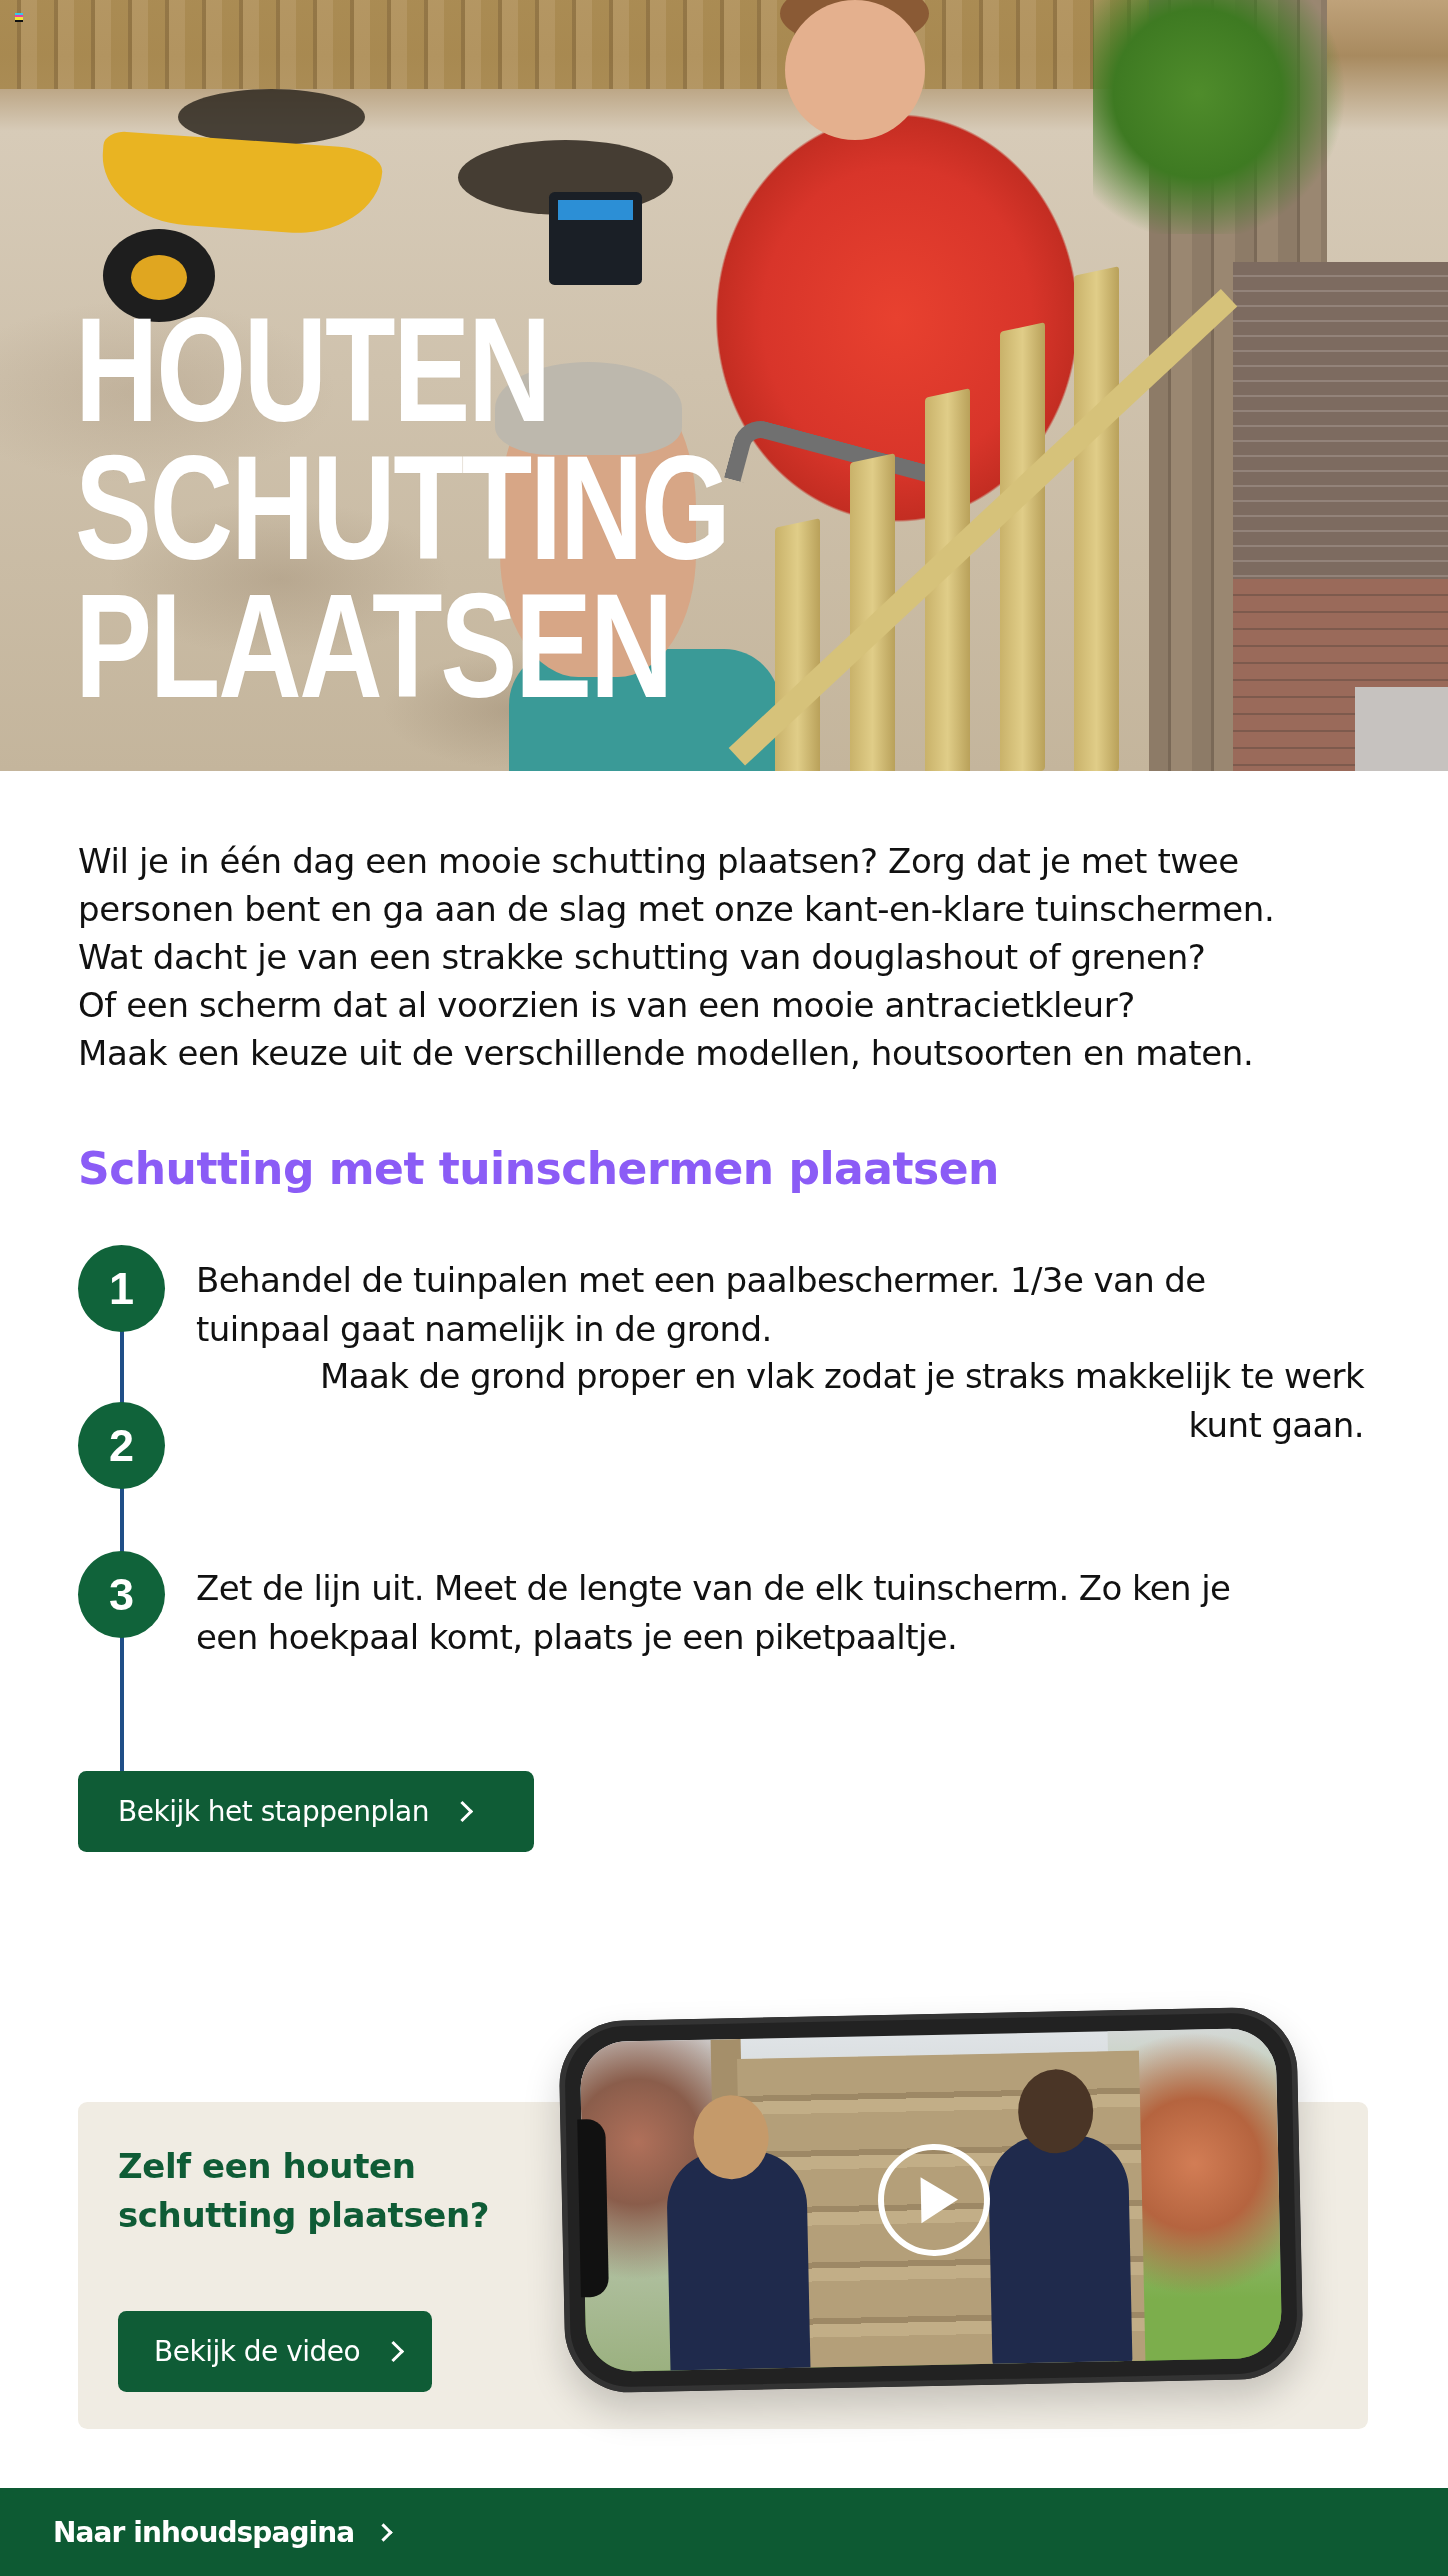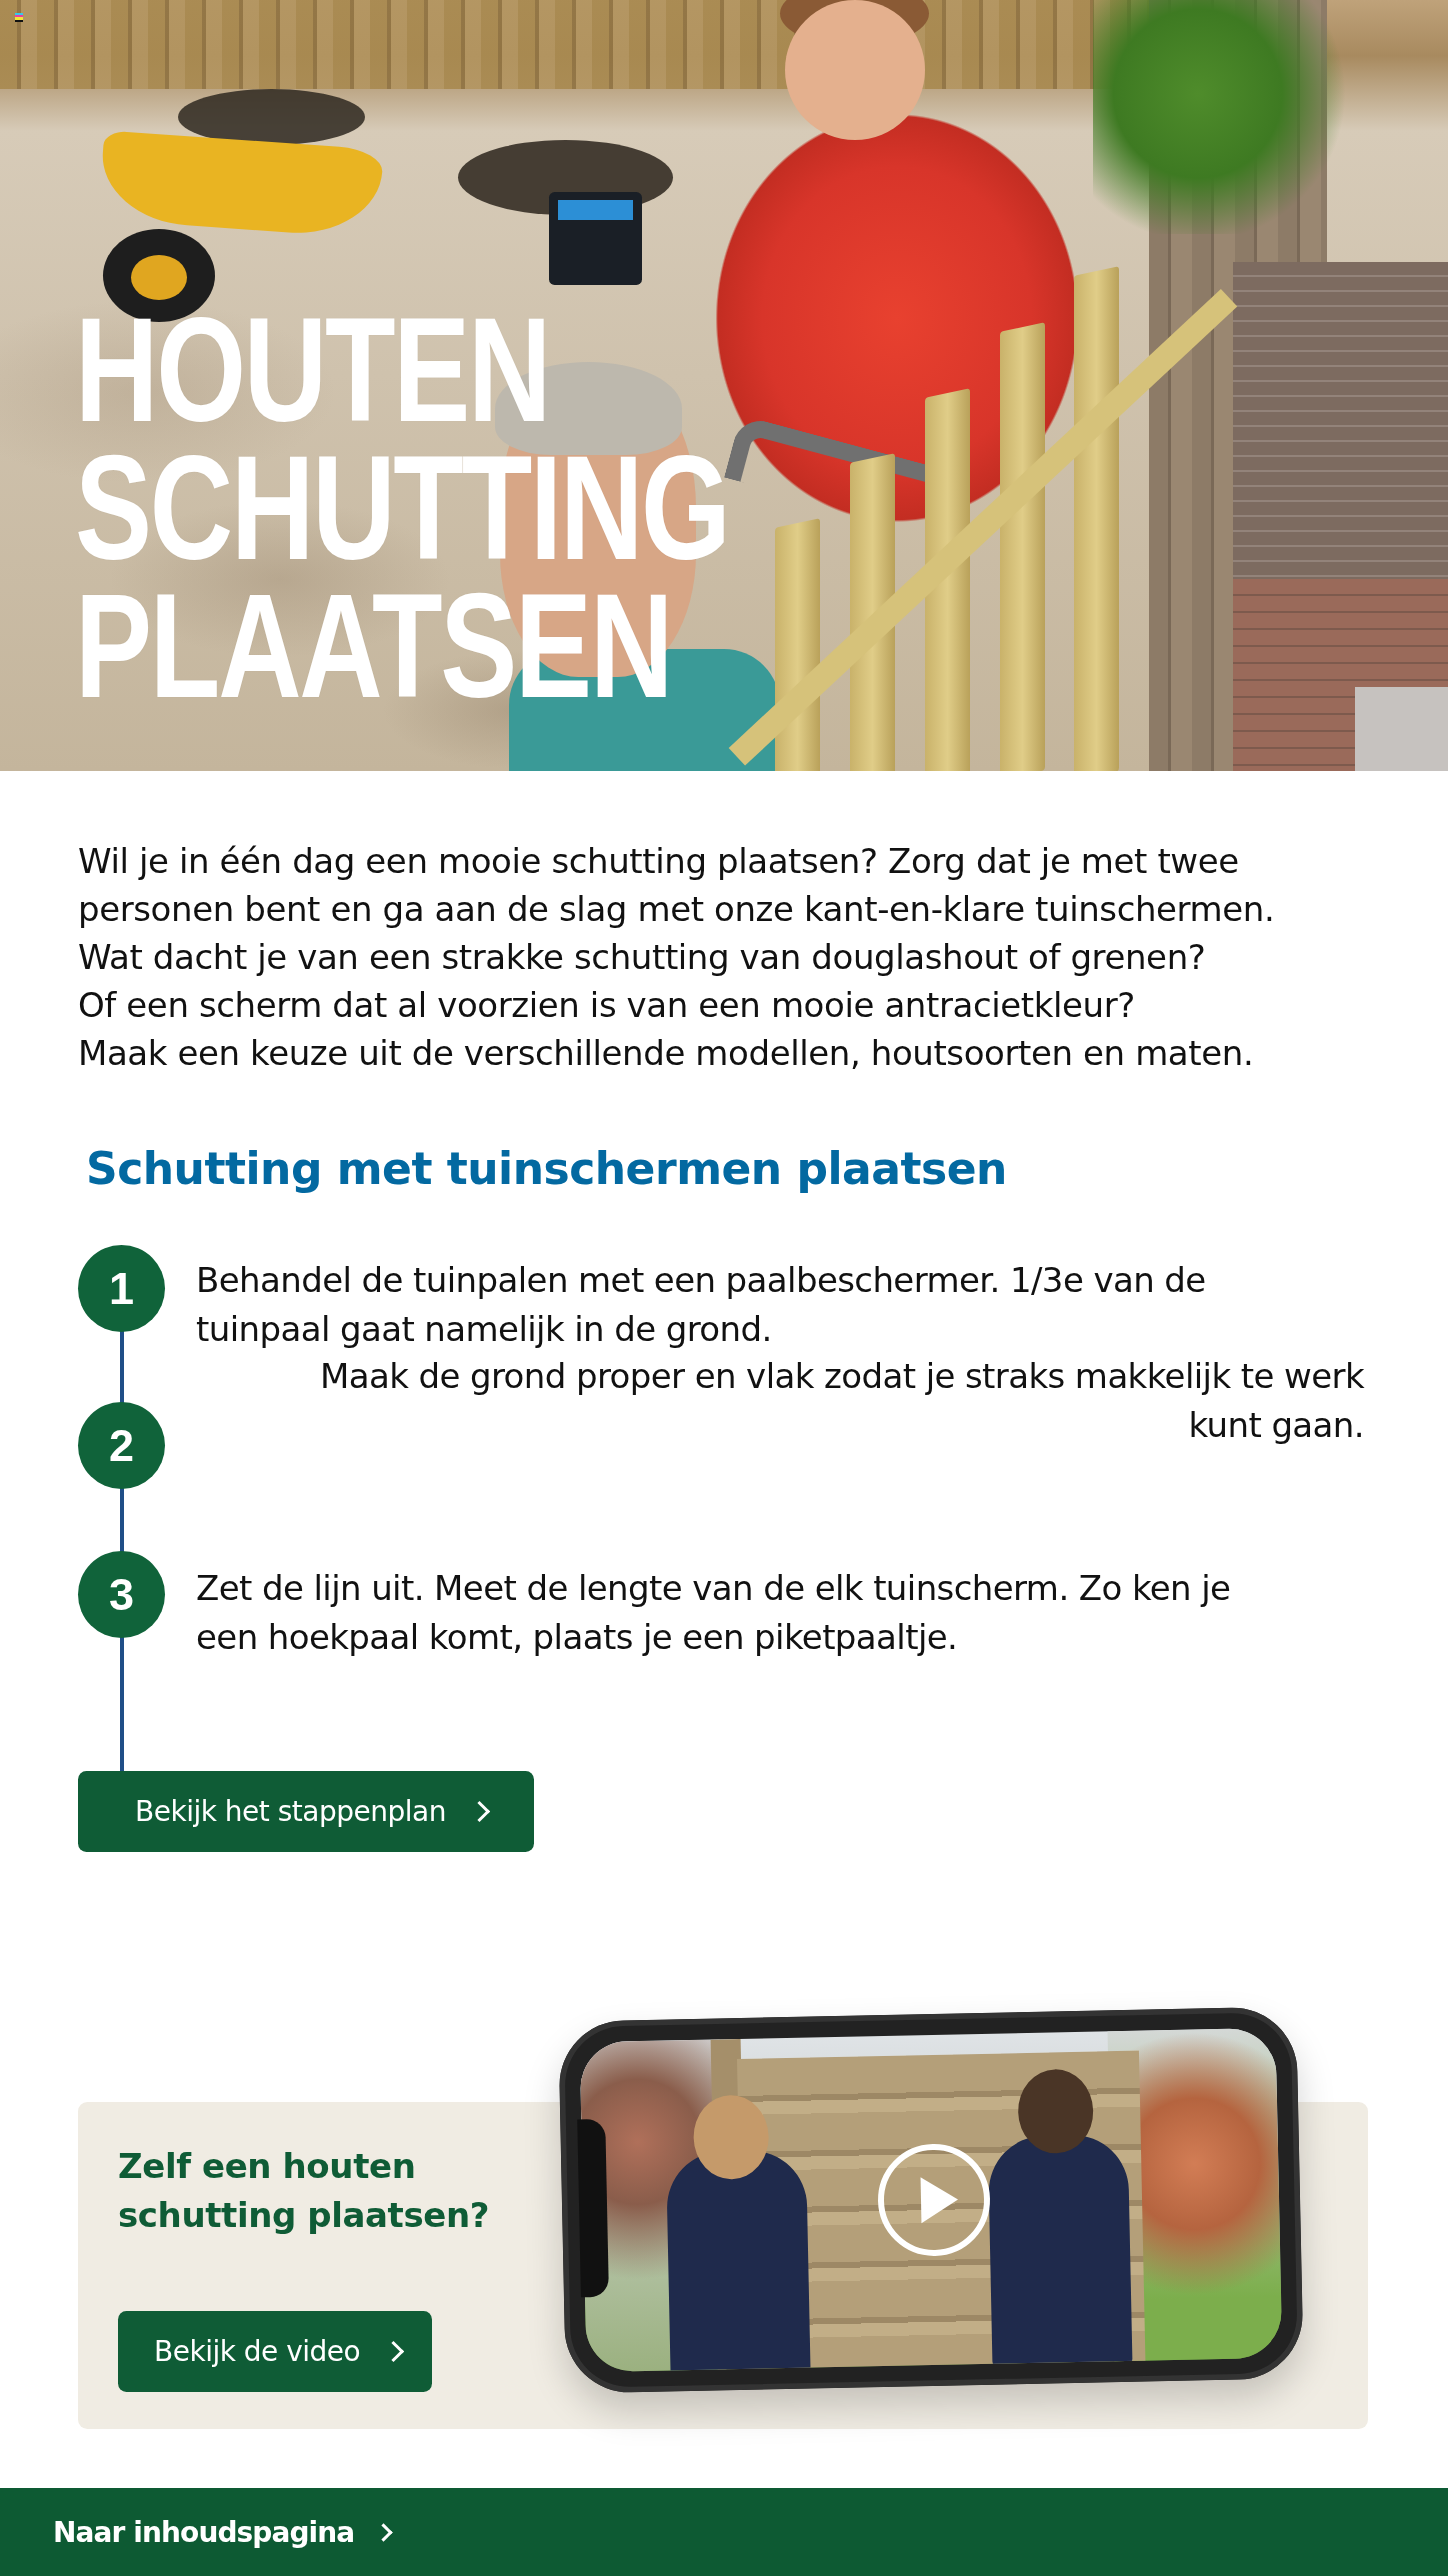--- a/index.html
+++ b/index.html
@@ -55,36 +55,36 @@
     letter-spacing: -2.8px; transform: scaleX(0.78); transform-origin: left top; text-transform: uppercase;
     text-shadow: 0 0 1.9px rgba(0,0,0,.05); }
   .hero-title span { display: block; }
 
   
   .intro { position: absolute; left: 78px; top: 837px; width: 1308px;
     font-family: "DejaVu Sans", sans-serif; font-size: 34px; line-height: 48px; color: #111; letter-spacing: -0.4px; }
   .intro span { display: block; white-space: nowrap; }
 
   
-  .section-heading { position: absolute; left: 78px; top: 1143px; color: #0369a1;
-    font-family: "DejaVu Sans", sans-serif; font-weight: 700; font-size: 44px; letter-spacing: -0.5px; white-space: nowrap; margin-left: 8px; }
+  .section-heading { position: absolute; left: 78px; top: 1143px; color: #8b5cf6;
+    font-family: "DejaVu Sans", sans-serif; font-weight: 700; font-size: 44px; letter-spacing: -0.5px; white-space: nowrap; }
 
   
   .steps-line { position: absolute; left: 120px; top: 1308px; width: 3.7px; height: 463px; background: #1f4e87; }
   .step-circle { position: absolute; left: 78px; width: 87px; height: 87px; border-radius: 50%; background: #10633a;
     color: #fff; font-family: "Liberation Sans", sans-serif; font-weight: 700; font-size: 45px;
     display: flex; align-items: center; justify-content: center; }
   .step-text { position: absolute; left: 196px; width: 1168px; font-family: "DejaVu Sans", sans-serif;
     font-size: 34px; line-height: 49px; color: #111; letter-spacing: -0.6px; }
   .step-text span { display: block; white-space: nowrap; }
 
   .btn { position: absolute; background: #0f5c36; color: #fff; border-radius: 8.4px;
     display: flex; align-items: center; font-family: "DejaVu Sans", sans-serif; cursor: pointer; }
   .btn .chev { display: inline-block; width: 15px; height: 15px; border-right: 3.7px solid #fff; border-top: 3.7px solid #fff; transform: rotate(45deg); margin-left: 26px; }
-  .btn-steps { left: 78px; top: 1771px; width: 456px; height: 81px; padding-left: 57px; font-size: 28px; letter-spacing: -0.5px; }
+  .btn-steps { left: 78px; top: 1771px; width: 456px; height: 81px; padding-left: 40px; font-size: 28px; letter-spacing: -0.5px; }
 
   
   .video-card { position: absolute; left: 78px; top: 2102px; width: 1290px; height: 327px; background: #f0ece3; border-radius: 9.3px; }
   .video-title { position: absolute; left: 118px; top: 2142px; color: #0f5c36; font-family: "DejaVu Sans", sans-serif;
     font-size: 34px; line-height: 49px; letter-spacing: -0.4px; }
   .video-title span { display: block; white-space: nowrap; }
   .btn-video { left: 118px; top: 2311px; width: 314px; height: 81px; padding-left: 36px; font-size: 28px; letter-spacing: -0.5px; text-align: right; }
 
   .phone { position: absolute; left: 562px; top: 2014px; width: 738px; height: 372px; background: #222;
     border-radius: 65px; transform: rotate(-1.2deg); box-shadow: 0 18.7px 37px rgba(0,0,0,.18), inset 0 0 0 5.6px #333; }

